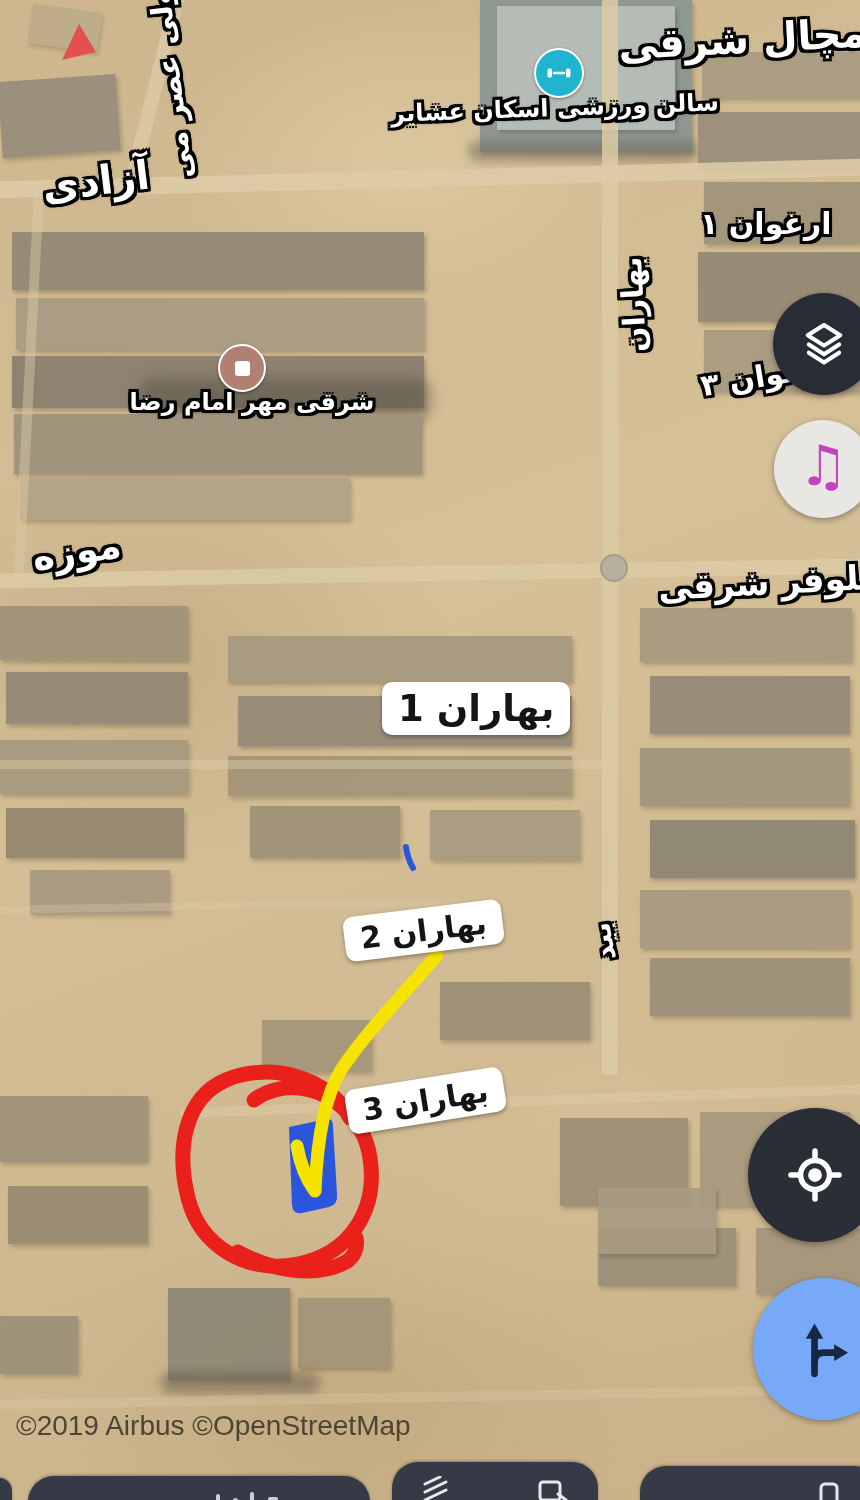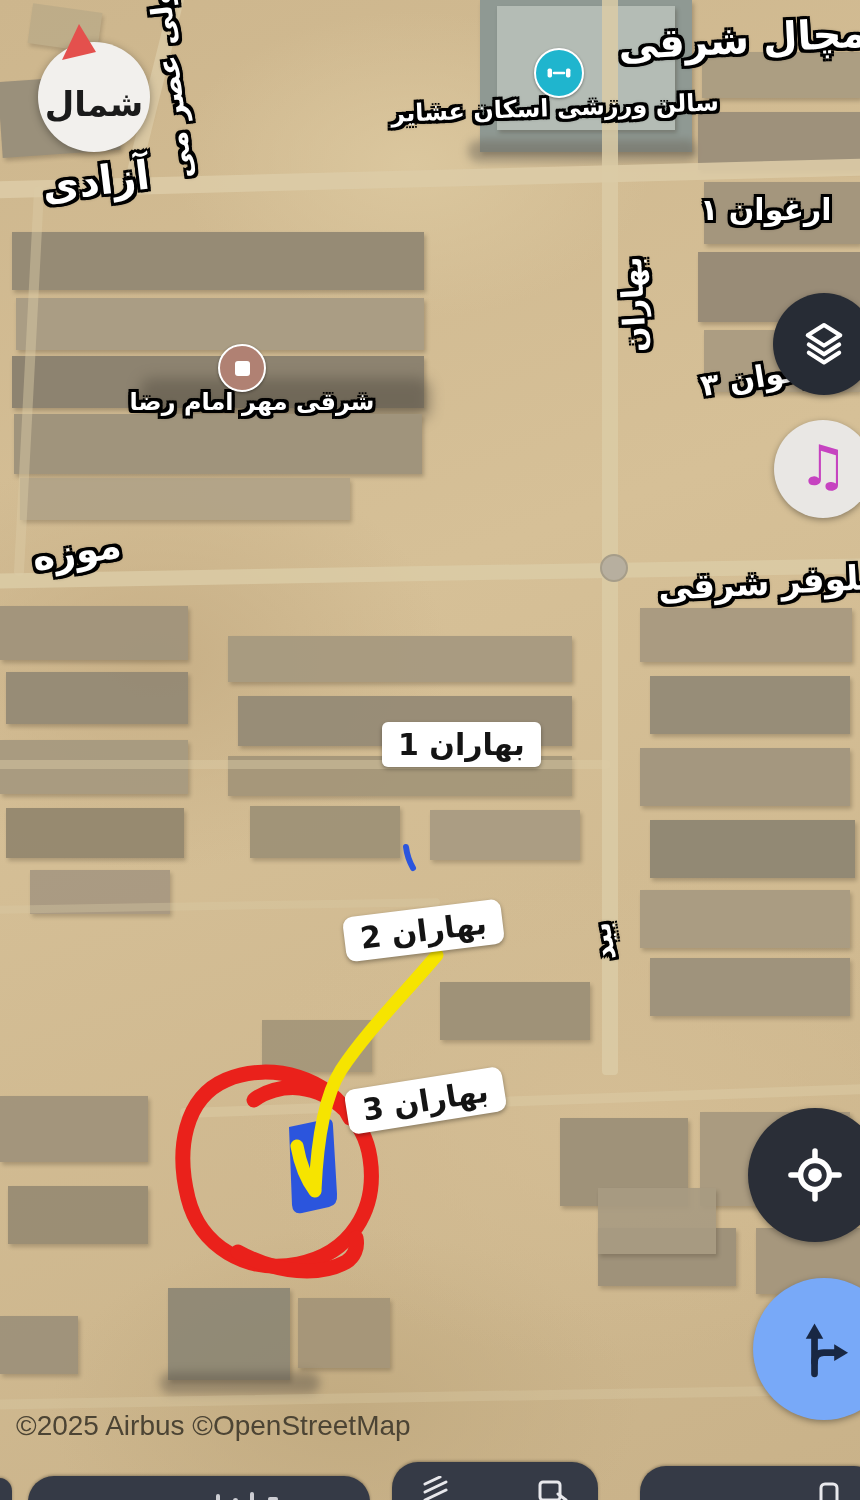--- a/index.html
+++ b/index.html
@@ -99,21 +99,21 @@
       <div class="road" style="left: -10px; top: 1392px; width: 880px; height: 10px; transform: rotate(-1deg); opacity: 0.35;"></div>
     </div>
   <div class="junction"></div>
 
   <div class="halo" dir="rtl" lang="fa" style="left:42px;top:158px;font-size:40px;transform:rotate(-7deg);">آزادی</div>
 
   <div class="halo vlabel" dir="rtl" lang="fa" style="left:80px;top:60px;width:180px;text-align:center;font-size:29px;transform:rotate(-97deg);">ولی عصر می</div>
 
   <div class="halo" dir="rtl" lang="fa" style="right:-6px;top:16px;font-size:40px;transform:rotate(-3deg);">مچال شرقی</div>
 
-  <div class="halo" dir="rtl" lang="fa" style="left:700px;top:192px;font-size:30px;text-align:center;">ارغوان ۱</div>
+  <div class="halo" dir="rtl" lang="fa" style="left:700px;top:206px;font-size:30px;text-align:center;">ارغوان ۱</div>
 
   <div class="halo" dir="rtl" lang="fa" style="left:700px;top:358px;font-size:30px;transform:rotate(-9deg);">ارغوان ۳</div>
 
   <div class="halo" dir="rtl" lang="fa" style="left:32px;top:530px;font-size:37px;transform:rotate(-9deg);">موزه</div>
 
   <div class="halo" dir="rtl" lang="fa" style="left:658px;top:562px;font-size:34px;transform:rotate(-3deg);">نیلوفر شرقی</div>
 
   <div class="halo vlabel" dir="rtl" lang="fa" style="left:573px;top:287px;width:120px;text-align:center;font-size:30px;transform:rotate(-93deg);">بهاران</div>
 
   <div class="halo vlabel" dir="rtl" lang="fa" style="left:563px;top:925px;width:80px;text-align:center;font-size:28px;transform:rotate(-100deg);">بید</div>
@@ -138,30 +138,27 @@
     <g stroke="#ea211b" stroke-width="15" fill="none" stroke-linecap="round">
       <path d="M350 1118 C332 1080 272 1060 226 1080 C184 1098 176 1150 188 1198 C200 1246 246 1274 298 1264 C350 1254 378 1210 370 1158 C364 1118 332 1092 300 1088 C282 1086 264 1092 254 1100"></path>
       <path d="M238 1252 C278 1274 320 1276 346 1262 C354 1257 358 1248 356 1238"></path>
     </g>
     <g stroke="#f6e400" stroke-width="13" fill="none" stroke-linecap="round">
       <path d="M437 955 C406 992 366 1032 341 1070 C324 1097 317 1146 315 1190"></path>
       <path d="M297 1146 C300 1163 306 1179 315 1191"></path>
     </g>
   </svg>
 
-  <div class="sign" dir="rtl" lang="fa" style="left:382px;top:722px;font-size:30px;border-radius:6px;">بهاران 1</div>
+  <div class="sign" dir="rtl" lang="fa" style="left:382px;top:682px;font-size:37px;">بهاران 1</div>
   <div class="sign" dir="rtl" lang="fa" style="left:344px;top:908px;font-size:30px;transform:rotate(-7deg);">بهاران 2</div>
   <div class="sign" dir="rtl" lang="fa" style="left:346px;top:1078px;font-size:30px;transform:rotate(-9deg);">بهاران 3</div>
 
   <svg class="north-arrow" width="46" height="42" viewBox="0 0 46 42">
     <polygon points="23,2 6,38 40,30" fill="#e4504d"></polygon>
   </svg>
-  <div class="compass">
-    <span class="compass-label" dir="rtl" lang="fa">شمال</span>
-  </div>
 
   <div class="circle-btn" style="left:773px;top:293px;width:102px;height:102px;background:#272c35;">
     <svg width="52" height="52" viewBox="0 0 48 48" stroke="#fff" stroke-width="3.8" fill="none" stroke-linejoin="round" stroke-linecap="round">
       <path d="M24 6.5 L39 16 L24 25.5 L9 16 Z"></path>
       <path d="M10 24.5 L24 33.5 L38 24.5"></path>
       <path d="M10 32 L24 41 L38 32"></path>
     </svg>
   </div>
 
   <div class="circle-btn" style="left:774px;top:420px;width:98px;height:98px;background:#e9e7e4;">
@@ -185,21 +182,21 @@
     <svg width="70" height="70" viewBox="0 0 48 48">
       <g stroke="#182743" stroke-width="4.6" fill="none" stroke-linecap="round">
         <path d="M17.5 41 V15"></path>
         <path d="M17.5 33 Q17.5 26.5 24 26.5 H32"></path>
       </g>
       <path d="M17.5 6.5 L23.5 17 H11.5 Z" fill="#182743"></path>
       <path d="M40.5 26.5 L31 20.8 V32.2 Z" fill="#182743"></path>
     </svg>
   </div>
 
-  <div class="attribution">©2025 Airbus ©OpenStreetMap</div>
+  <div class="attribution">©2019 Airbus ©OpenStreetMap</div>
 
   <div class="chip" style="left:-14px;top:1478px;width:26px;height:30px;border-radius:14px 14px 0 0;"></div>
   <div class="chip" style="left:28px;top:1476px;width:342px;height:30px;">
     <span class="chip-mark" style="left:188px;top:18px;width:4px;height:10px;"></span>
     <span class="chip-mark" style="left:205px;top:22px;width:5px;height:5px;border-radius:50%;"></span>
     <span class="chip-mark" style="left:222px;top:16px;width:4px;height:12px;"></span>
     <span class="chip-mark" style="left:240px;top:21px;width:10px;height:4px;"></span>
   </div>
   <div class="chip" style="left:392px;top:1462px;width:206px;height:44px;">
     <svg width="28" height="26" viewBox="0 0 28 26" style="position:absolute;left:30px;top:14px;" stroke="#e8e8ec" stroke-width="3" stroke-linecap="round">

